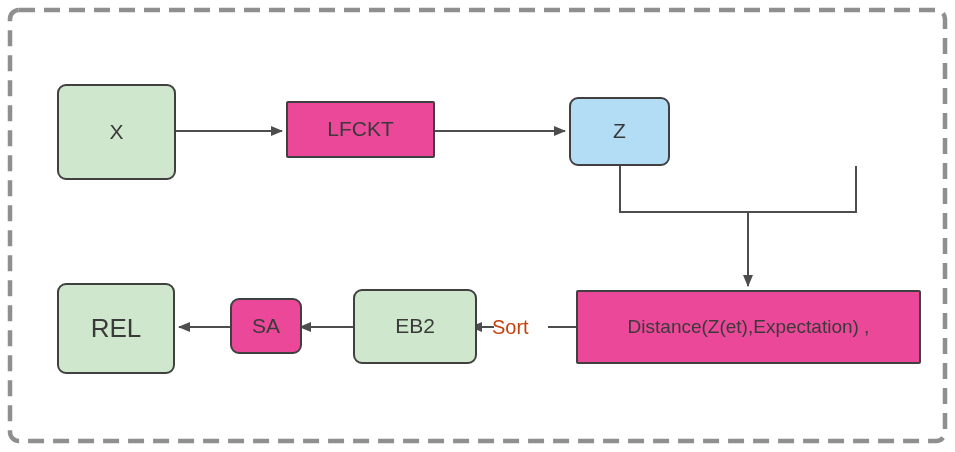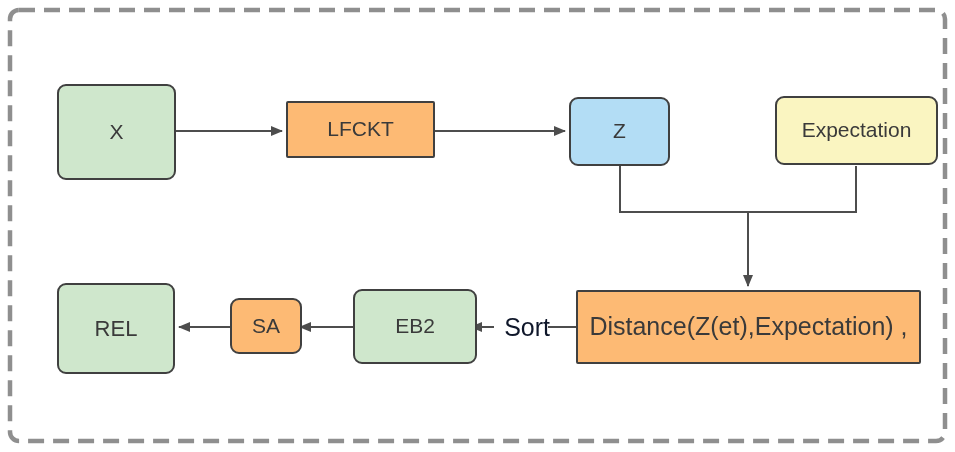--- a/index.html
+++ b/index.html
@@ -25,42 +25,42 @@
     justify-content: center;
     box-sizing: border-box;
     border: 2px solid #404040;
     border-radius: 9px;
     font-size: 21px;
     text-align: center;
     line-height: 1.25;
   }
   .sharp { border-radius: 2px; }
   .fill-green  { background: #cfe7cc; }
-  .fill-pink   { background: #fdba74; }
+  .fill-pink   { background: #ec4899; }
   .fill-blue   { background: #b3ddf5; }
   .fill-yellow { background: #faf5c1; }
 
   #node-x           { left: 57px;  top: 84px;  width: 119px; height: 96px; }
   #node-lfckt       { left: 286px; top: 101px; width: 149px; height: 57px; }
   #node-z           { left: 569px; top: 97px;  width: 101px; height: 69px; }
   #node-expectation { left: 775px; top: 96px;  width: 163px; height: 69px; }
   #node-distance    { left: 576px; top: 290px; width: 345px; height: 74px;
-                      flex-direction: column; font-size: 25px; }
+                      flex-direction: column; font-size: 19px; }
   #node-eb2         { left: 353px; top: 289px; width: 124px; height: 75px; }
   #node-sa          { left: 230px; top: 298px; width: 72px;  height: 56px; }
-  #node-rel         { left: 57px;  top: 283px; width: 118px; height: 91px; font-size: 22px; }
+  #node-rel         { left: 57px;  top: 283px; width: 118px; height: 91px; font-size: 26px; }
 
   .edge-label {
     position: absolute;
     left: 492px; top: 315px;
     width: 58px; height: 24px;
-    font-size: 25px;
-    text-align: right;
+    font-size: 20px;
+    text-align: left;
     line-height: 24px;
-    color: #0f172a;
+    color: #c2410c;
   }
   .dline { display: block; }
 </style>
 </head>
 <body>
 
 <div class="canvas">
 
   <svg class="wires" viewBox="0 0 955 452" xmlns="http://www.w3.org/2000/svg">
     <defs>
@@ -93,23 +93,20 @@
   </div>
 
   <div class="node fill-pink sharp" id="node-lfckt">
     <span>LFCKT</span>
   </div>
 
   <div class="node fill-blue" id="node-z">
     <span>Z</span>
   </div>
 
-  <div class="node fill-yellow" id="node-expectation">
-    <span>Expectation</span>
-  </div>
 
   <div class="node fill-pink sharp" id="node-distance">
     <span class="dline">Distance(Z(et),Expectation) ,</span>
   </div>
 
   <div class="node fill-green" id="node-eb2">
     <span>EB2</span>
   </div>
 
   <div class="node fill-pink" id="node-sa">

